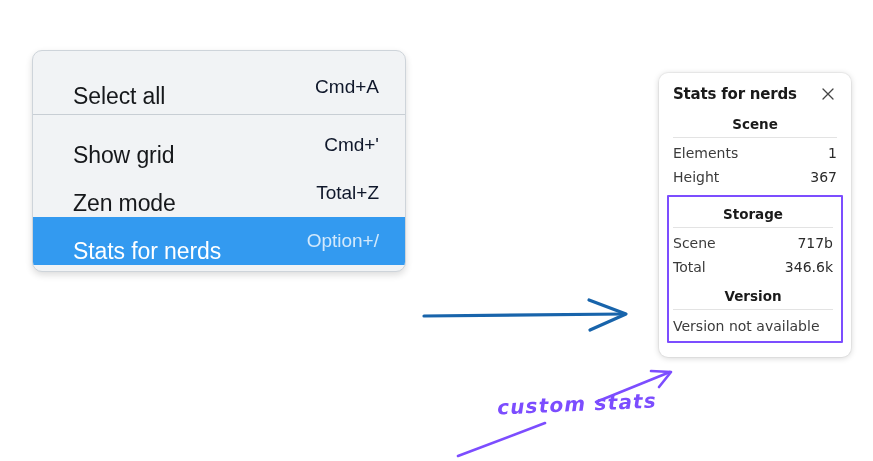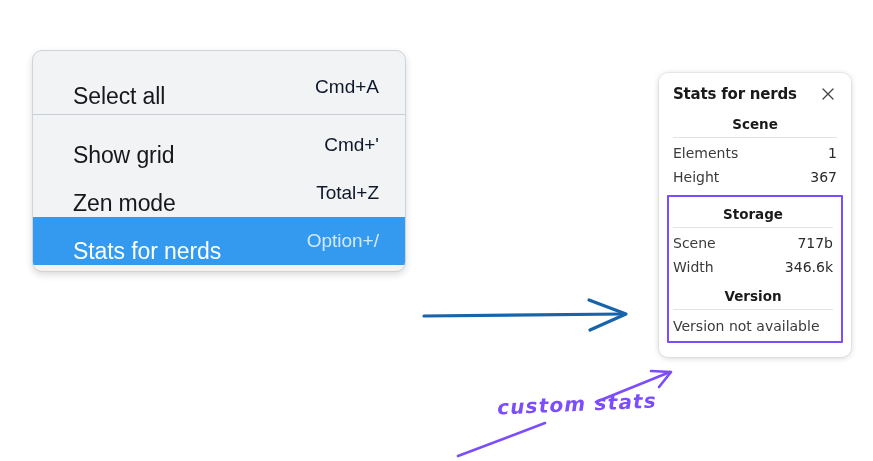--- a/index.html
+++ b/index.html
@@ -220,21 +220,21 @@
   <div id="custom-stats-box">
 
     <div>
       <div class="section-head">Storage</div>
       <div class="section-rule"></div>
       <div class="stat-row">
         <span class="sl">Scene</span>
         <span class="sv">717b</span>
       </div>
       <div class="stat-row">
-        <span class="sl">Width</span>
+        <span class="sl">Total</span>
         <span class="sv">346.6k</span>
       </div>
     </div>
 
     <div>
       <div class="section-head">Version</div>
       <div class="section-rule"></div>
       <div class="plain-row">Version not available</div>
     </div>
 

